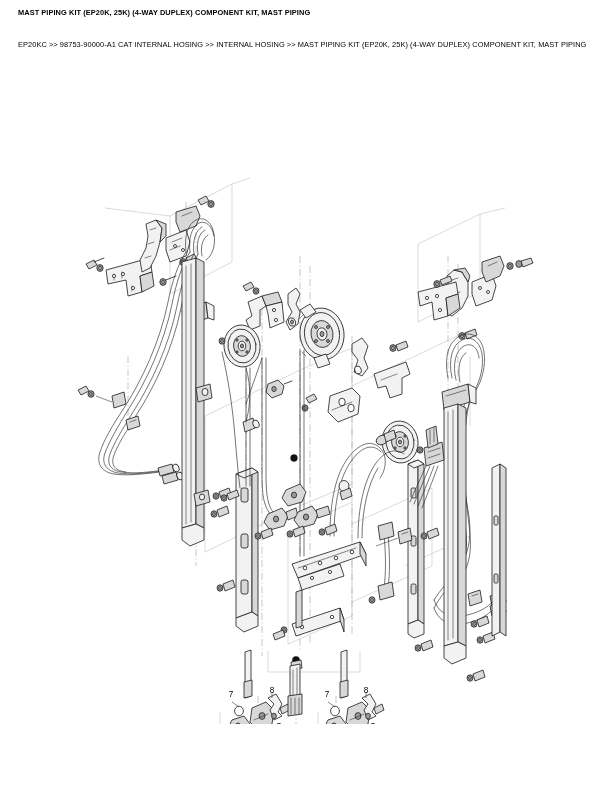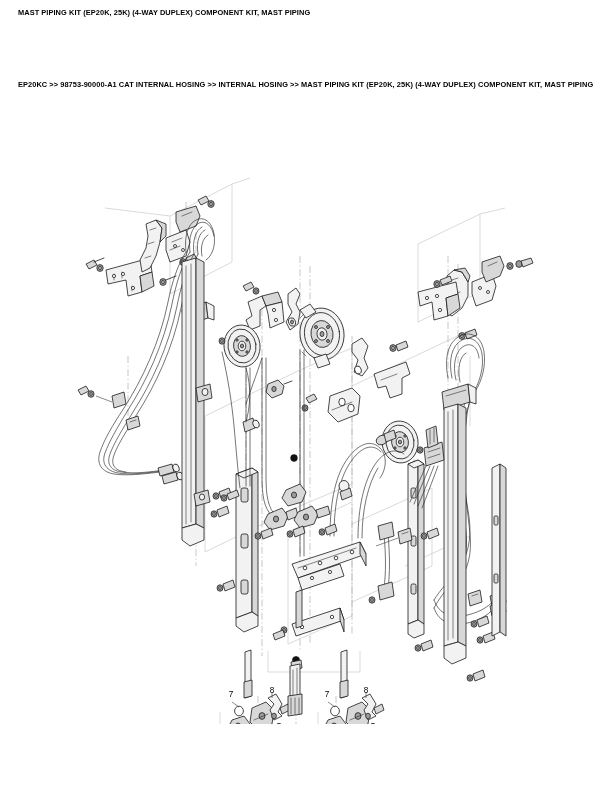--- a/index.html
+++ b/index.html
@@ -31,25 +31,24 @@
     letter-spacing: 0.01em;
     line-height: 10px;
     color: #000;
   }
   .hdr-crumb {
     position: absolute;
     left: 18px;
     top: 40px;
     width: 578px;
     font-size: 7.4px;
-    font-weight: bold;
+    font-weight: normal;
     letter-spacing: 0.01em;
     line-height: 10.5px;
     color: #000;
-    margin-top: 40px;
   }
   #figure {
     position: absolute;
     left: 0;
     top: 96px;
     width: 612px;
     height: 628px;
   }
   svg { display: block; }
   .ln   { fill: none; stroke: #1b1b1b; stroke-width: 0.8; stroke-linecap: round; stroke-linejoin: round; }

